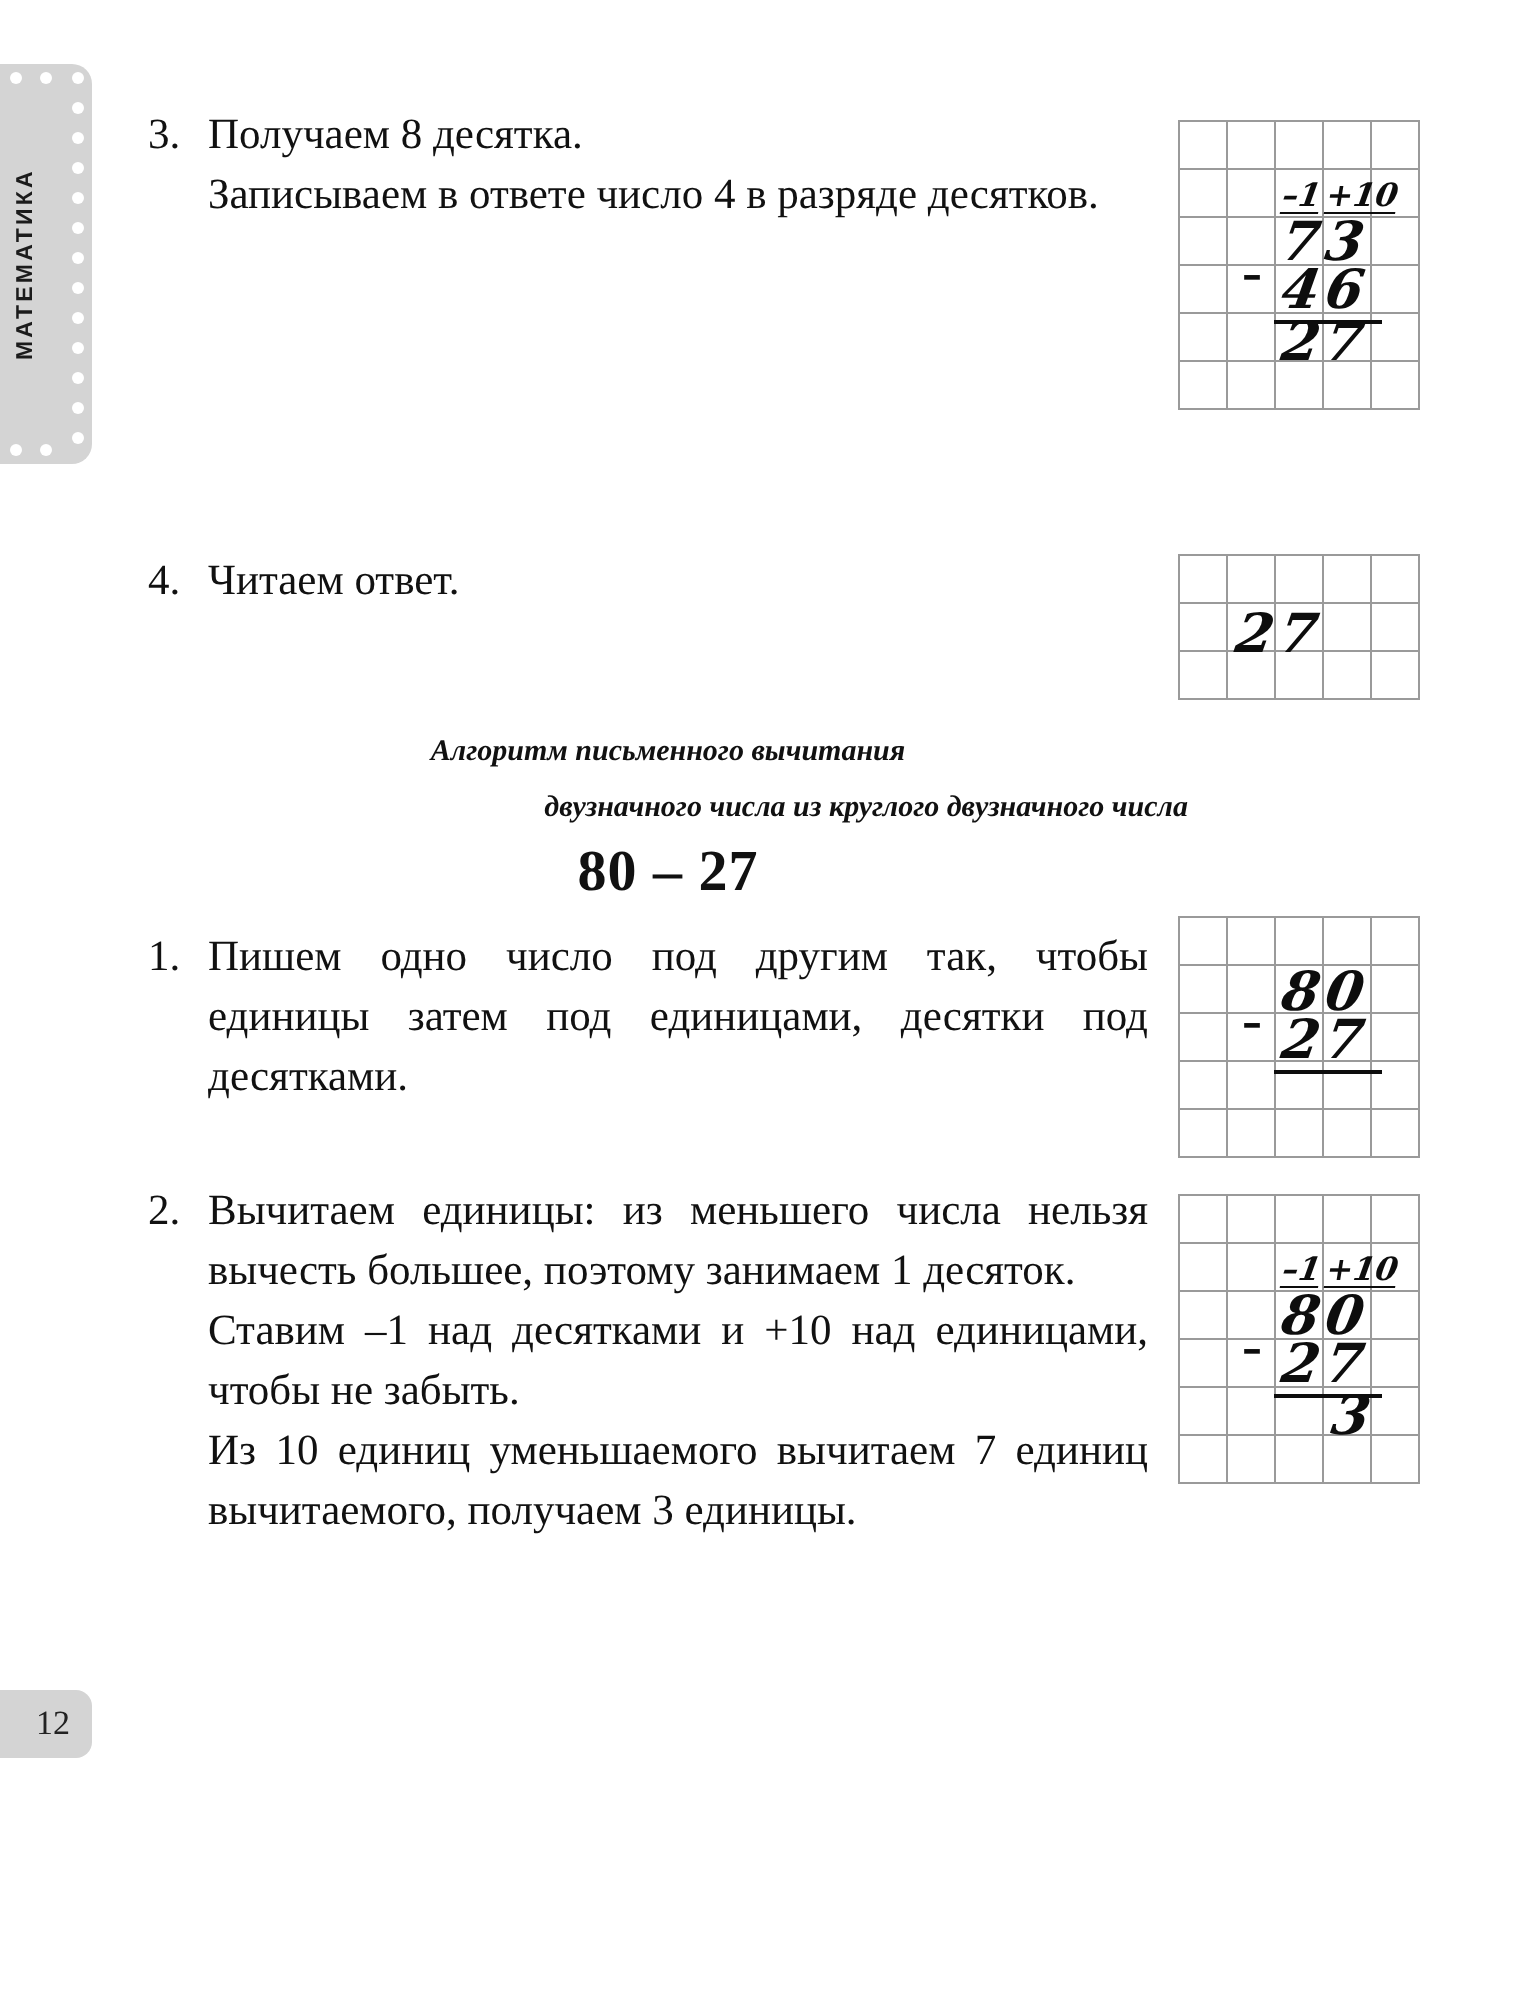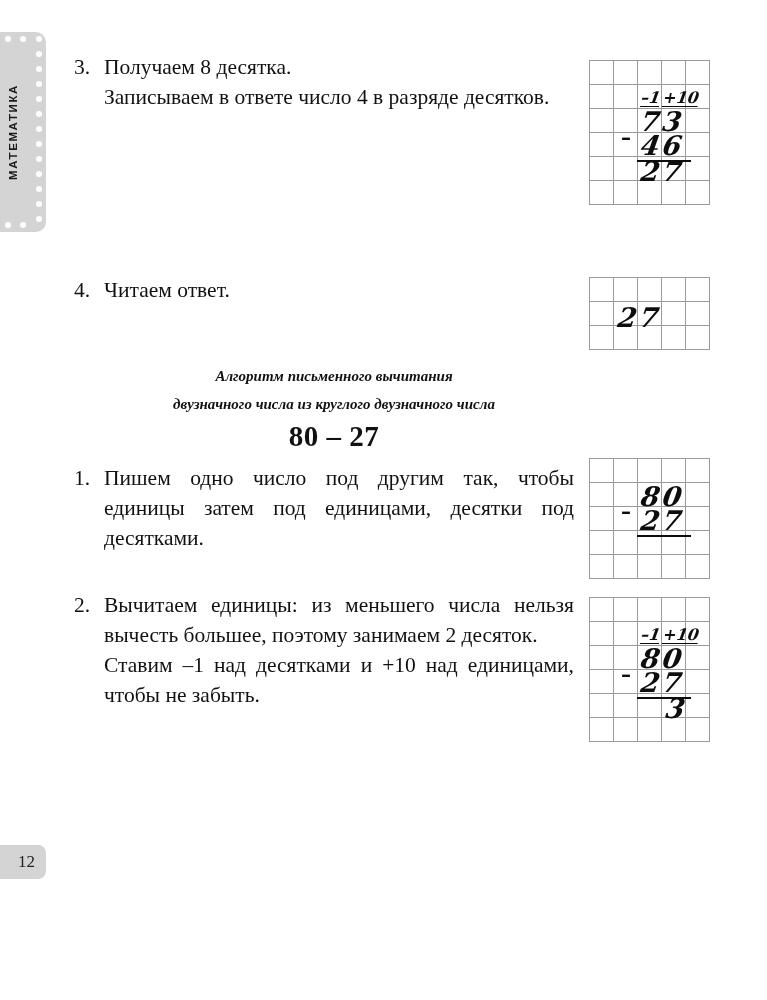--- a/index.html
+++ b/index.html
@@ -239,42 +239,43 @@
       <div class="step-num">4.</div>
       <div class="step-body">
         <span class="para">Читаем ответ.</span>
       </div>
     </div>
   </div>
 
   <div class="algo-title" style="top:362px;">
     <span>Алгоритм письменного вычитания</span>
   </div>
-  <div class="algo-title" style="top:390px;">
+  <div class="algo-title" style="top:390px;text-align:right;">
     <span>двузначного числа из круглого двузначного числа</span>
   </div>
   <div class="algo-expr" style="top:422px;">
     <span>80 – 27</span>
   </div>
 
   <div class="step" style="top:463px;">
     <div class="step-row">
       <div class="step-num">1.</div>
       <div class="step-body">
         <span class="para just">Пишем одно число под другим так, чтобы единицы затем под единицами, десятки под десятками.</span>
       </div>
     </div>
   </div>
 
   <div class="step" style="top:590px;">
     <div class="step-row">
       <div class="step-num">2.</div>
       <div class="step-body">
-        <span class="para just">Вычитаем единицы: из меньшего числа нельзя вычесть большее, поэтому занимаем 2 десяток.</span>
+        <span class="para just">Вычитаем единицы: из меньшего числа нельзя вычесть большее, поэтому занимаем 1 десяток.</span>
         <span class="para just">Ставим –1 над десятками и +10 над единицами, чтобы не забыть.</span>
+        <span class="para just">Из 10 единиц уменьшаемого вычитаем 7 единиц вычитаемого, получаем 3 единицы.</span>
       </div>
     </div>
   </div>
 
   <div class="grid-box" style="left:515px; top:60px;">
     <table>
       <tbody>
           <tr>
             <td></td>
             <td></td>

